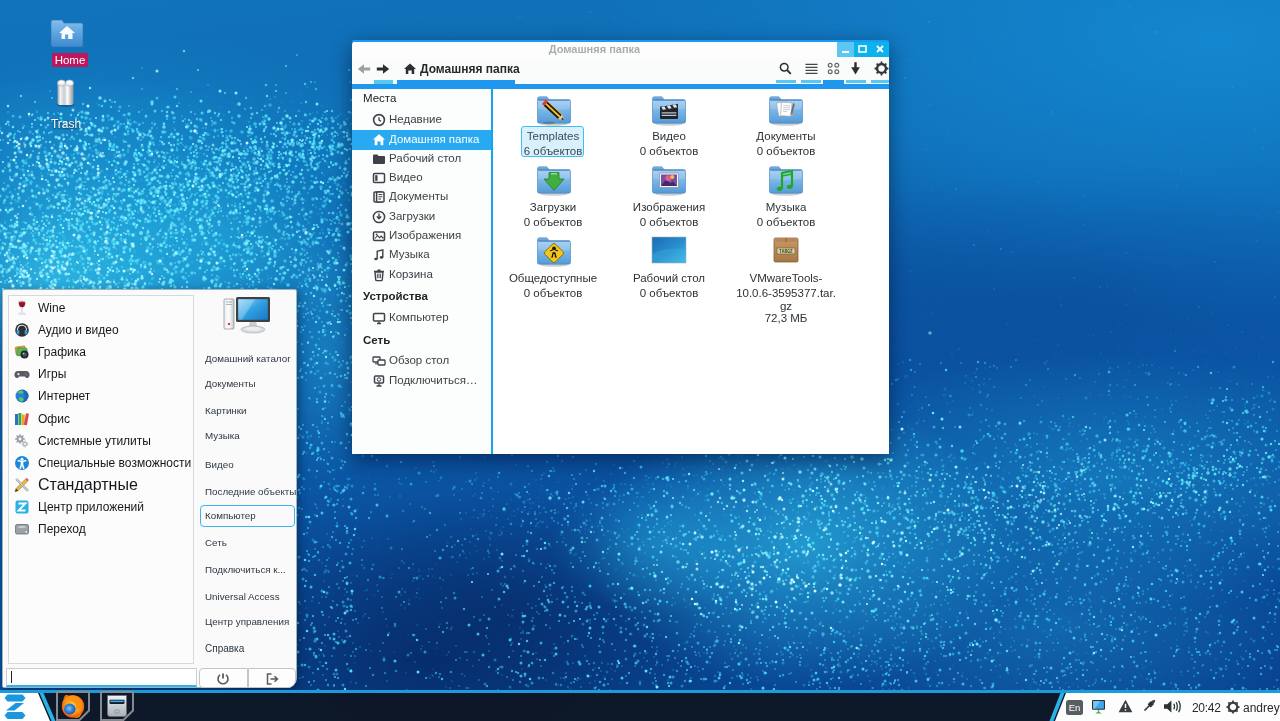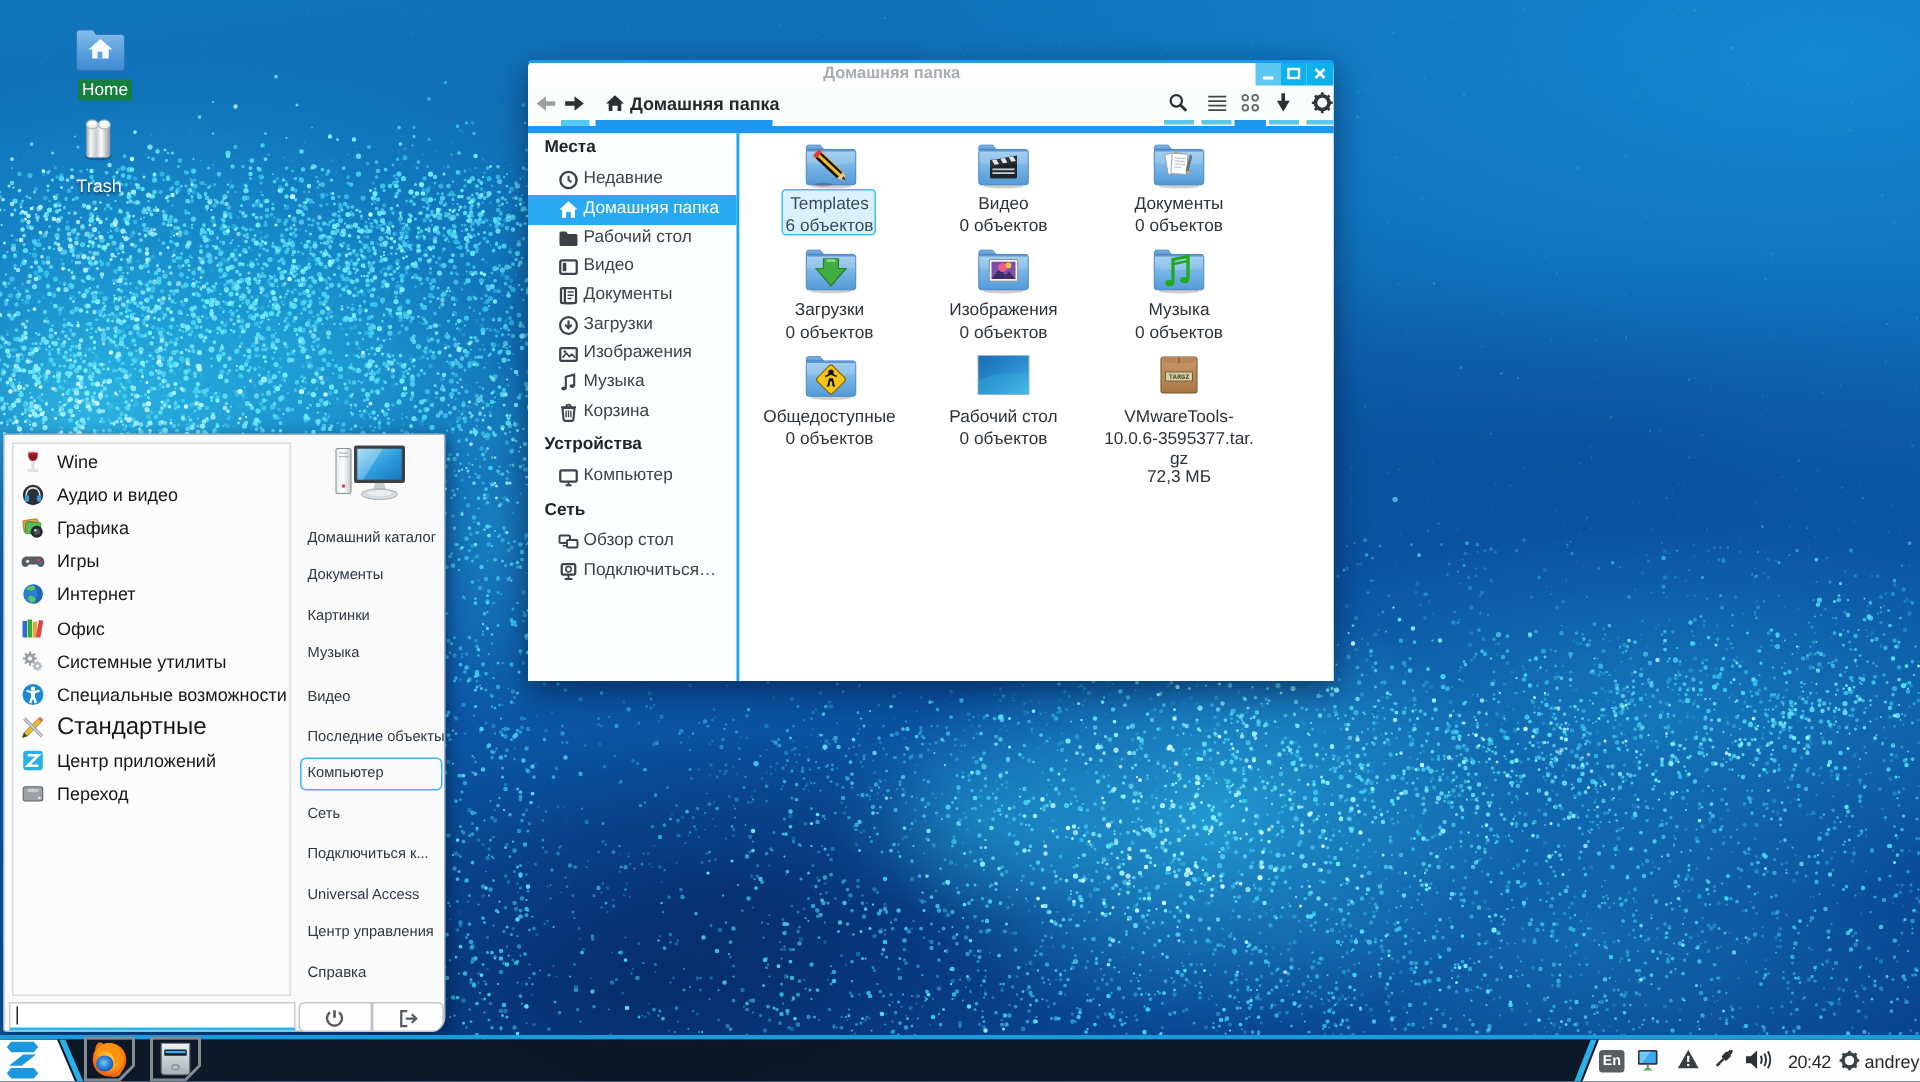--- a/index.html
+++ b/index.html
@@ -283,21 +283,21 @@
           <stop offset="0" stop-color="#85bdec"></stop>
           <stop offset=".5" stop-color="#5da3de"></stop>
           <stop offset="1" stop-color="#3f89cf"></stop>
         </linearGradient>
       </defs>
 <path d="M1 5 q0-2 2-2 h9 l2 3 h17 q2 0 2 2 v20 q0 2-2 2 H3 q-2 0-2-2 z" fill="url(#hf)" stroke="#2f74b4" stroke-width=".6"></path>
 <path d="M17 9 l8 7 h-2.5 v6 h-11 v-6 H9 z" fill="#fff" opacity=".95"></path>
 <rect x="15" y="17.5" width="3.2" height="4.5" fill="#5da3de"></rect>
 </svg>
   </div>
-<div class="abs" style="left:52px;top:53px;width:36px;height:14px;background:#15803d;color:#fff;font-size:11.5px;text-align:center;line-height:14px">Home</div>
+<div class="abs" style="left:52px;top:53px;width:36px;height:14px;background:#be185d;color:#fff;font-size:11.5px;text-align:center;line-height:14px">Home</div>
 <div class="abs" style="left:55px;top:79px;width:21px;height:28px">
 <svg width="21" height="28" viewBox="0 0 21 28">
 <defs>
         <linearGradient id="tc" x1="0" y1="0" x2="1" y2="0">
           <stop offset="0" stop-color="#9aa0a6"></stop>
           <stop offset=".18" stop-color="#f2f4f6"></stop>
           <stop offset=".42" stop-color="#c7ccd1"></stop>
           <stop offset=".62" stop-color="#fdfdfe"></stop>
           <stop offset=".85" stop-color="#b9bfc5"></stop>
           <stop offset="1" stop-color="#8d949b"></stop>
@@ -383,21 +383,21 @@
   <div class="abs" style="left:449px;top:0;width:20px;height:3px;background:#55c8f3"></div>
   <div class="abs" style="left:471px;top:0;width:21px;height:4px;background:#1f97ef"></div>
   <div class="abs" style="left:494px;top:0;width:20px;height:3px;background:#55c8f3"></div>
   <div class="abs" style="left:519px;top:0;width:18px;height:3px;background:#55c8f3"></div>
  </div>
  <div class="abs" style="left:0;top:44px;right:0;height:5px;background:#1f97ef"></div>
 
  <div class="abs" style="left:0;top:49px;width:139px;bottom:0;background:#fcfdfd"></div>
  <div class="abs" style="left:139px;top:49px;width:2px;bottom:0;background:#14a4f2"></div>
 
-<div class="abs" style="left:11px;top:48px;width:134px;height:20px;line-height:20px;font-size:11.5px;font-weight:bold;color:#202428">Места</div>
+<div class="abs" style="left:11px;top:48px;width:134px;height:20px;line-height:20px;font-size:11.5px;font-weight:normal;color:#202428">Места</div>
 <div class="abs" style="left:0;top:70px;width:154px;height:19.5px;text-decoration:underline;">
       <svg class="abs" style="left:20px;top:3px" width="14" height="14" viewBox="0 0 14 14">
         <circle cx="7" cy="7" r="5.4" fill="none" stroke="#3c4247" stroke-width="1.6"></circle>
         <path d="M7 4.2V7l2 1.4" fill="none" stroke="#3c4247" stroke-width="1.3"></path>
       </svg>
       <div class="abs" style="left:37px;top:0;height:19.5px;line-height:19.5px;font-size:11.5px;color:#3c4247">Недавние</div>
     </div>
 <div class="abs" style="left:0;top:90px;width:139px;height:19.5px;background:#29a9f1;">
       <svg class="abs" style="left:20px;top:3px" width="14" height="14" viewBox="0 0 14 14">
         <path d="M7 1.2 L13 6.6 h-1.7 v5.6 H8.6 V8.4 H5.4 v3.8 H2.7 V6.6 H1 z" fill="#fff"></path>
@@ -862,21 +862,21 @@
     </defs>
 <path d="M7.5 4.5 h19 v18.5 q0 2.5-2.5 2.5 h-14 q-2.5 0-2.5-2.5z" fill="url(#fcab)" stroke="#6a7076" stroke-width=".8"></path>
 <rect x="9.5" y="8.7" width="15" height="4.2" rx=".8" fill="#141e2a"></rect>
 <rect x="10.3" y="9.6" width="13.4" height="1.5" fill="#38aef0"></rect>
 <ellipse cx="17" cy="20.5" rx="2.4" ry="1.7" fill="none" stroke="#8a9096" stroke-width=".9"></ellipse>
   </svg>
 <svg class="abs" style="left:1048px;top:693px" width="232" height="28">
     <polygon points="18,0 232,0 232,28 7,28" fill="#fdfdfd"></polygon>
     <polygon points="12.5,0 16.5,0 5.5,28 1.5,28" fill="#2ab2e8"></polygon>
   </svg>
-<div class="abs" style="left:1066px;top:700px;width:17px;height:15px;background:#585d62;border-radius:2.5px;color:#fff;font-size:9.5px;font-weight:bold;text-align:center;line-height:15px">En</div>
+<div class="abs" style="left:1066px;top:700px;width:17px;height:15px;background:#585d62;border-radius:2.5px;color:#fff;font-size:9.5px;font-weight:normal;text-align:center;line-height:15px">En</div>
 <svg class="abs" style="left:1091px;top:699px" width="15" height="16" viewBox="0 0 15 16">
     <rect x="1" y="1" width="13" height="9.8" rx="1" fill="#2c3136"></rect>
     <rect x="2.1" y="2.1" width="10.8" height="7.6" fill="#3fa8ec"></rect>
     <path d="M2.1 2.1 L9.2 2.1 3.8 9.7 2.1 9.7z" fill="#7fd0f8" opacity=".8"></path>
     <path d="M7.5 10.9 v1.8" stroke="#888" stroke-width="1.5"></path>
     <path d="M4.2 14.6 L7.5 12.2 l3.3 2.4z" fill="#4caf50"></path>
   </svg>
 <svg class="abs" style="left:1118px;top:699px" width="15" height="14" viewBox="0 0 15 14">
     <path d="M7.5 .8 L14.4 13.2 H.6 z" fill="#383d42"></path>
     <path d="M7.5 4.8 v4.2" stroke="#fff" stroke-width="1.5"></path>

